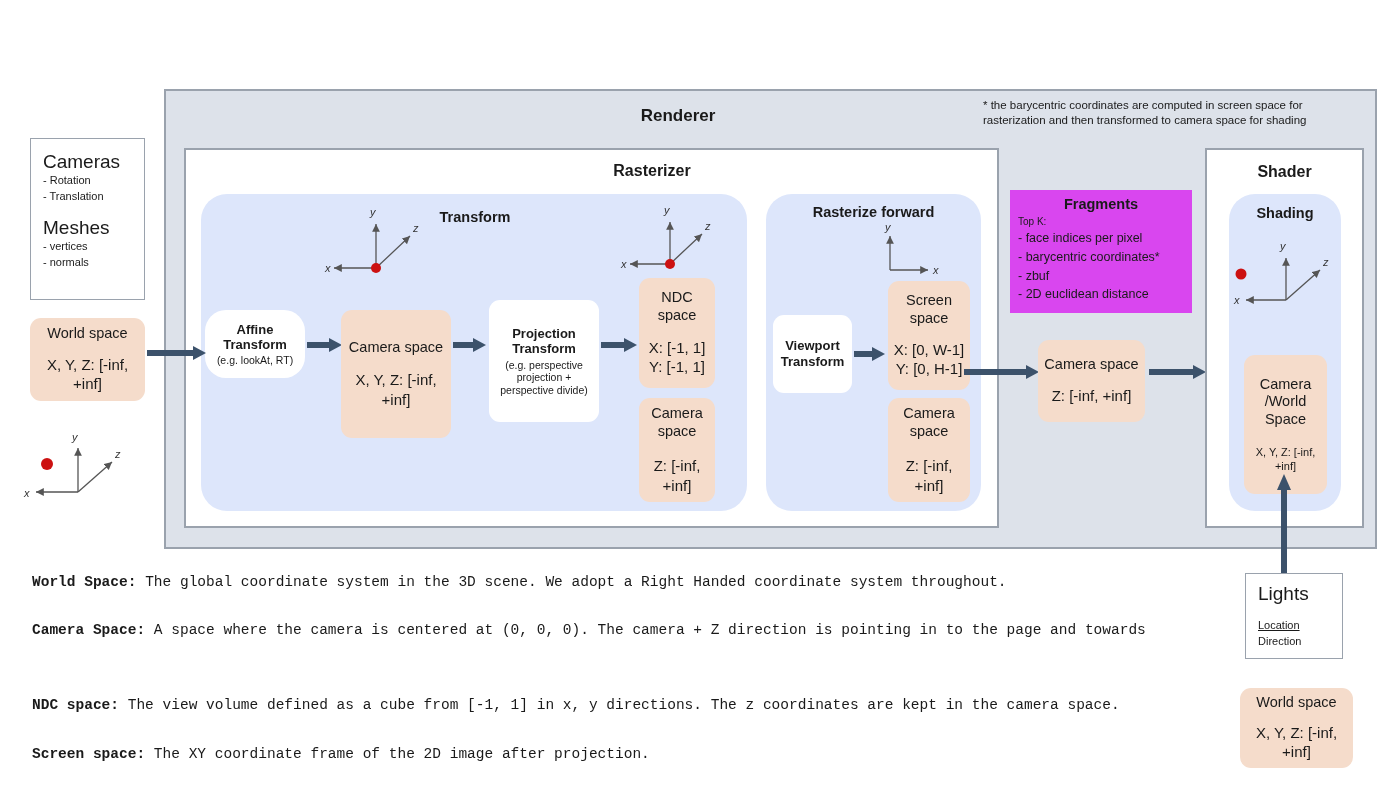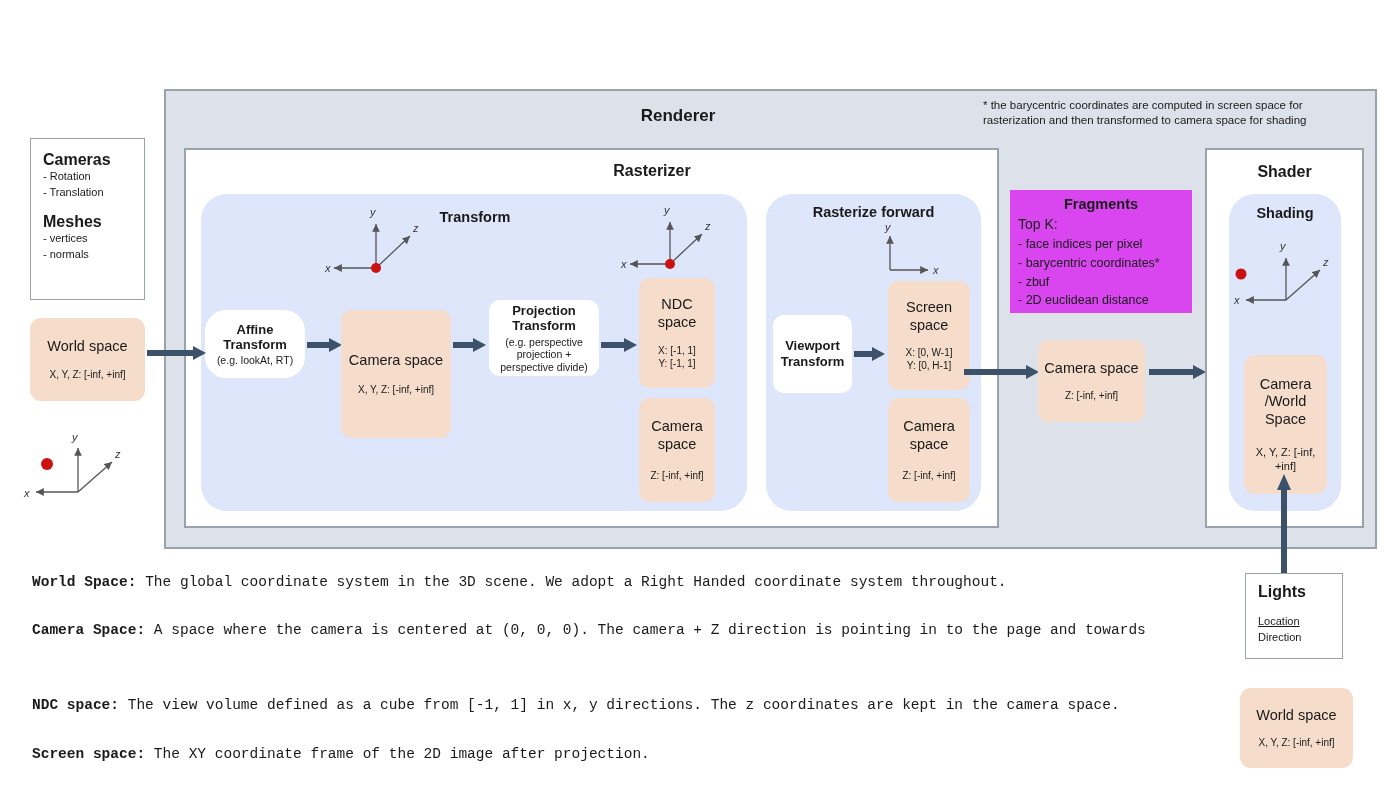--- a/index.html
+++ b/index.html
@@ -34,27 +34,27 @@
     background:#d946ef;
   }
   .ctr{display:flex;flex-direction:column;align-items:center;justify-content:center;text-align:center;}
 
   .hdr-renderer{font-size:17px;font-weight:bold;}
   .hdr-raster{font-size:16px;font-weight:bold;}
   .hdr-sub{font-size:14.5px;font-weight:bold;}
   .hdr-shader{font-size:16px;font-weight:bold;}
 
   .box-title{font-size:14.5px;line-height:1.22;}
-  .box-range{font-size:10px;line-height:1.3;}
+  .box-range{font-size:15px;line-height:1.3;}
   .box-strong{font-size:13px;font-weight:bold;line-height:1.2;}
   .box-note{font-size:10.5px;line-height:1.2;}
 
   .footnote{font-size:11.5px;line-height:1.33;color:#1a1a1a;}
 
-  .legend-title{font-size:16px;font-weight:bold;}
+  .legend-title{font-size:19px;font-weight:normal;}
   .legend-line{font-size:11px;line-height:1.42;}
 
   .desc{font-size:14.5px;line-height:1.35;font-family:Liberation Mono, monospace;}
   .desc b{font-weight:bold;}
   svg{display:block;overflow:visible;}
 
   
   .axl{font-size:11px;font-style:italic;fill:#333;}
 </style>
 </head>
@@ -111,21 +111,21 @@
   <div class="box-range" style="margin-top:14px;">X, Y, Z: [-inf, +inf]</div>
 </div>
 
 <div class="abs" style="left:453px;top:337px;width:34px;height:16px;">
   <svg width="34" height="16" viewBox="0 0 34 16">
     <path d="M0,8 L22,8" stroke="#3c526b" stroke-width="6" fill="none"></path>
     <path d="M20,1 L33,8 L20,15 z" fill="#3c526b"></path>
   </svg>
 </div>
 
-<div class="abs white-round ctr" style="left:489px;top:300px;width:110px;height:76px;padding:4px 4px;">
+<div class="abs white-round ctr" style="left:489px;top:300px;width:110px;height:122px;padding:4px 4px;">
   <div class="box-strong">Projection</div>
   <div class="box-strong">Transform</div>
   <div class="box-note" style="margin-top:2px;">(e.g. perspective</div>
   <div class="box-note">projection +</div>
   <div class="box-note">perspective divide)</div>
 </div>
 
 <div class="abs" style="left:601px;top:337px;width:37px;height:16px;">
   <svg width="37" height="16" viewBox="0 0 37 16">
     <path d="M0,8 L25,8" stroke="#3c526b" stroke-width="6" fill="none"></path>
@@ -195,21 +195,21 @@
 </div>
 
 <div class="abs peach ctr" style="left:888px;top:398px;width:82px;height:104px;padding:5px;">
   <div class="box-title">Camera</div>
   <div class="box-title">space</div>
   <div class="box-range" style="margin-top:16px;">Z: [-inf, +inf]</div>
 </div>
 
 <div class="abs cream" style="left:1010px;top:190px;width:182px;height:123px;padding:6px 8px;">
   <div class="hdr-sub" style="text-align:center;margin-bottom:2px;">Fragments</div>
-  <div class="box-range" style="font-size:14px;line-height:1.5;">Top K:</div>
+  <div class="box-range" style="font-size:10px;line-height:1.5;">Top K:</div>
   <div class="box-range" style="font-size:12.5px;line-height:1.5;">- face indices per pixel</div>
   <div class="box-range" style="font-size:12.5px;line-height:1.5;">- barycentric coordinates*</div>
   <div class="box-range" style="font-size:12.5px;line-height:1.5;">- zbuf</div>
   <div class="box-range" style="font-size:12.5px;line-height:1.5;">- 2D euclidean distance</div>
 </div>
 
 <div class="abs" style="left:964px;top:364px;width:76px;height:16px;">
   <svg width="76" height="16" viewBox="0 0 76 16">
     <path d="M0,8 L64,8" stroke="#3c526b" stroke-width="6" fill="none"></path>
     <path d="M62,1 L75,8 L62,15 z" fill="#3c526b"></path>

